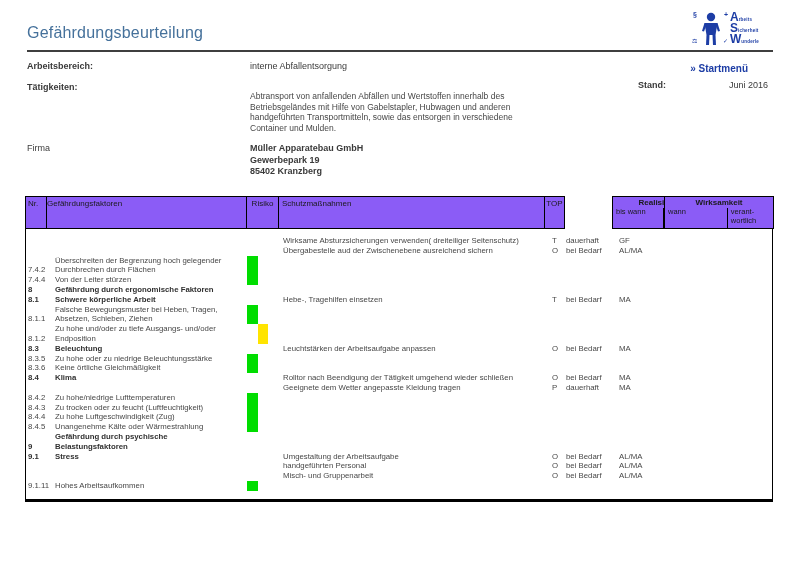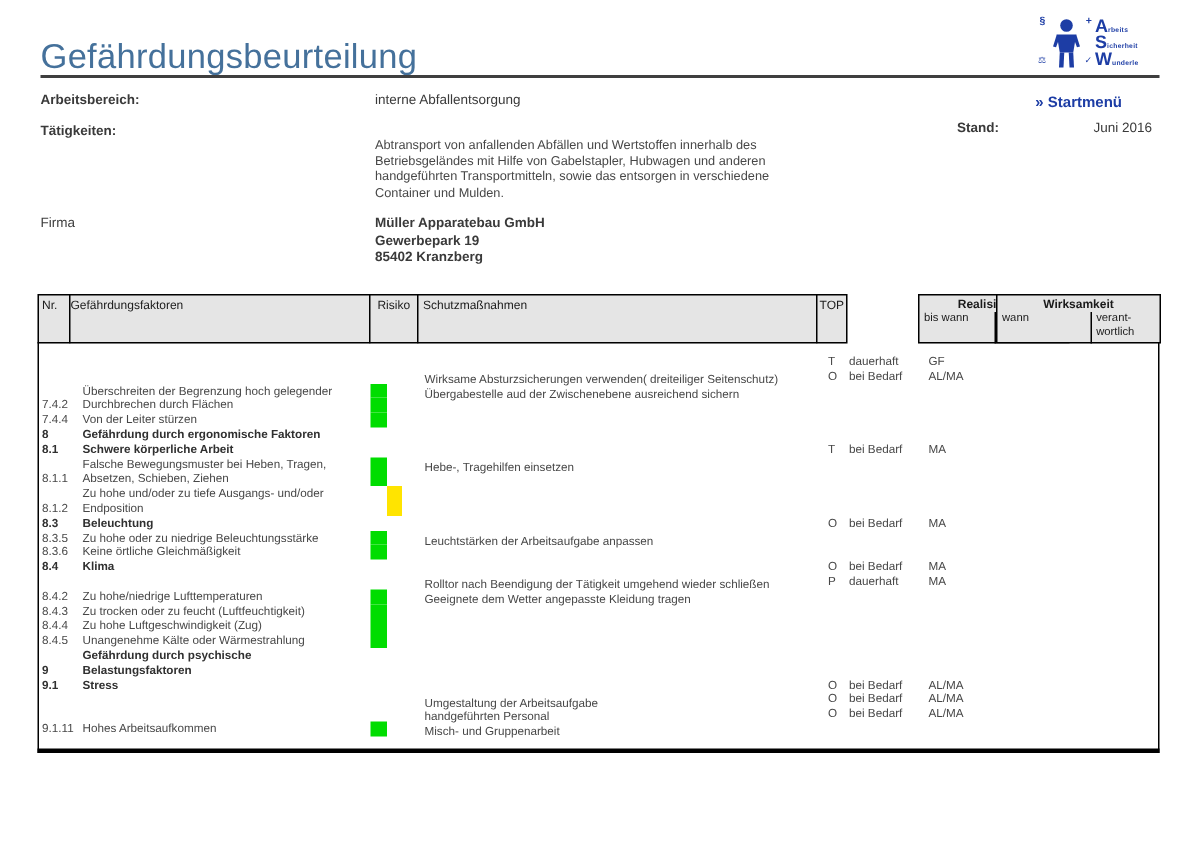--- a/index.html
+++ b/index.html
@@ -3,21 +3,21 @@
 <meta charset="utf-8">
 <style>
   html,body { margin:0; padding:0; }
   body {
     width:800px; height:566px; position:relative; background:#ffffff; overflow:hidden;
     font-family:"Liberation Sans","DejaVu Sans",sans-serif; color:#3d3d3d;
   }
   .abs { position:absolute; }
 
   
-  #page-title { left:27px; top:24px; font-size:23px; letter-spacing:0.2px; color:#45719b; }
+  #page-title { left:27px; top:24px; font-size:16px; letter-spacing:0.2px; color:#45719b; }
   #title-rule { left:27px; top:50px; width:746px; height:2px; background:#3f3f3f; }
 
   .lbl  { font-size:9px; font-weight:bold; color:#3a3a3a; }
   .val  { font-size:9px; font-weight:normal; color:#3a3a3a; }
   #arbeitsbereich-label { left:27px;  top:61px; }
   #arbeitsbereich-value { left:250px; top:61px; }
   #startmenu-link { right:52px; top:63px; font-size:10px; font-weight:bold; color:#1d3da5; cursor:pointer; }
   #taetigkeiten-label { left:27px; top:82px; }
   #stand-label { left:638px; top:80px; }
   #stand-value { right:32px; top:80px;margin-left:44px; }
@@ -33,21 +33,21 @@
   #logo .sym.tr { right:2px; top:3px; }
   #logo .sym.bl { left:0px;  bottom:3px; font-size:6px; }
   #logo .sym.br { right:2px; bottom:3px; font-size:6px; }
   #logo .letters { display:flex; flex-direction:column; justify-content:center; }
   #logo .lrow { display:flex; align-items:baseline; height:11px; }
   #logo .big   { font-size:12px; font-weight:bold; line-height:11px; }
   #logo .small { font-size:4.5px; font-weight:bold; letter-spacing:0.2px; }
 
   
   .hbox { position:absolute; box-sizing:border-box; border:1px solid #000; top:196px; height:33px;
-          font-size:8px; color:#1a1a1a; background:#e5e5e5; }
+          font-size:8px; color:#1a1a1a; background:#8b5cf6; }
   #h-nr      { left:25px;  width:22px;  padding:2px 0 0 2px; }
   #h-gf      { left:46px;  width:201px; text-align:left; padding-top:2px; }
   #h-risiko  { left:246px; width:33px;  display:flex; flex-direction:row; }
   #h-risiko .hlabel { text-align:center; padding-top:2px; flex:1; }
   #h-risiko .squares { display:flex; height:9px; }
   #h-risiko .squares span { flex:1; }
   #h-schutz  { left:278px; width:267px; padding:2px 0 0 3px; }
   #h-top     { left:544px; width:21px;  text-align:center; padding-top:2px; }
   #h-real    { left:564px; width:101px;margin-left:48px; }
   #h-wirk    { left:664px; width:110px; }
@@ -62,21 +62,21 @@
   
   #table-body { position:absolute; left:25px; top:228px; width:748px; height:274px; box-sizing:border-box;
                 border-left:1px solid #000; border-right:1px solid #000; border-bottom:3px solid #000;
                 padding-top:8px; overflow:hidden; }
   .trow { position:relative; height:9.8px; font-size:7.8px; line-height:9.8px; white-space:nowrap; color:#474747; }
   .trow span { position:absolute; top:0; }
   .c-nr     { left:2px; }
   .c-factor { left:29px; }
   .c-risk   { left:221px; width:10.5px; height:9.8px; }
   .c-risk.risk-yellow { left:231.5px; }
-  .c-m      { left:257px;margin-top:12px; }
+  .c-m      { left:257px; }
   .c-top    { left:526px; }
   .c-bis    { left:540px; }
   .c-ver    { left:593px; }
   .c-wann   { left:641px; }
   .c-wver   { left:704px; }
   .bold     { font-weight:bold; color:#303030; }
 </style>
 </head>
 <body>
 

